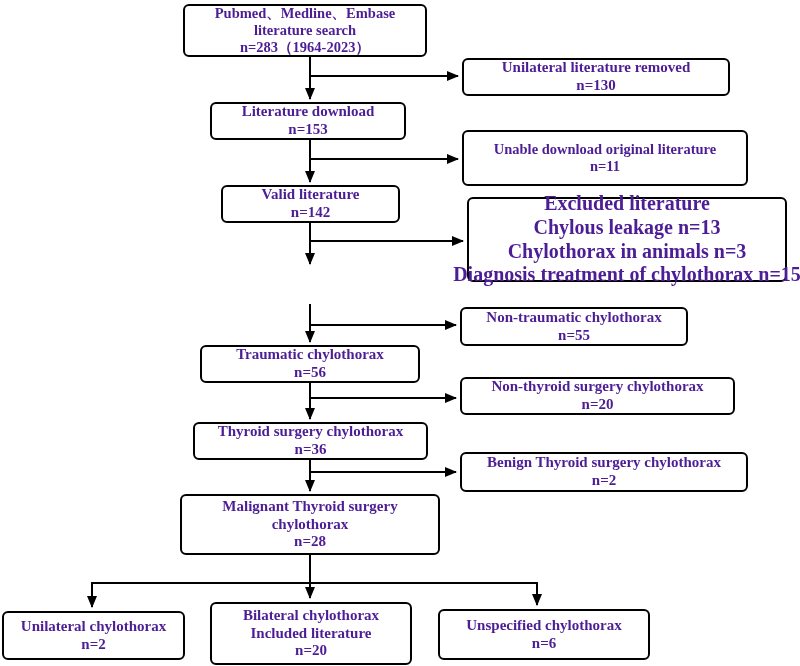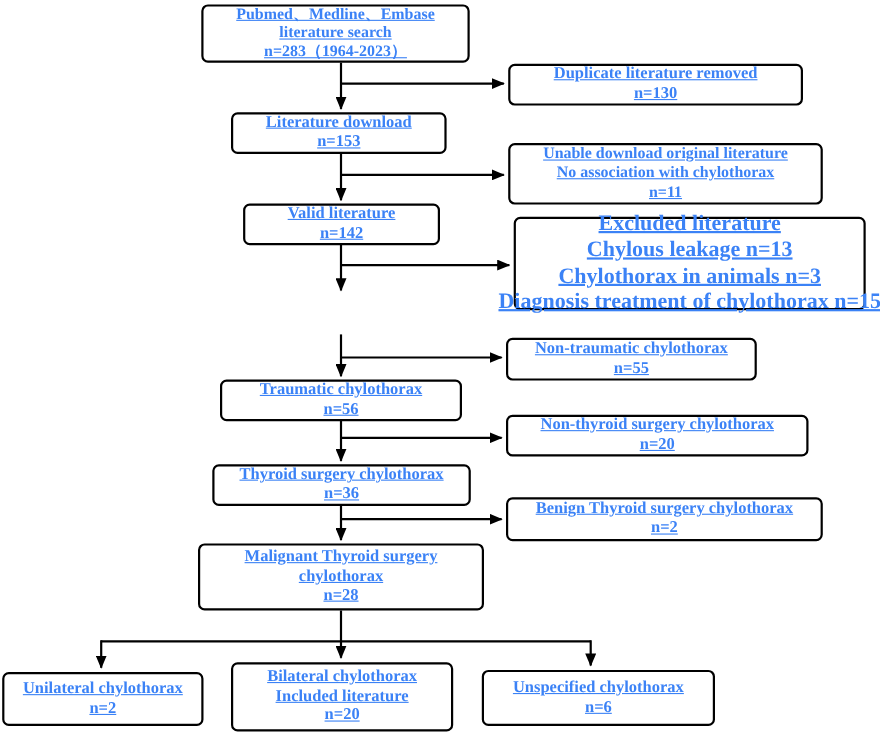--- a/index.html
+++ b/index.html
@@ -22,26 +22,25 @@
     box-sizing: border-box;
     border: 2.5px solid #000000;
     border-radius: 6px;
     background: #ffffff;
     display: flex;
     flex-direction: column;
     justify-content: center;
     align-items: center;
     text-align: center;
     font-weight: 700;
-    color: #3b82f6;
+    color: #4c1d95;
     font-size: 15px;
     line-height: 1.18;
     padding: 17px 3px;
     z-index: 2;
-    text-decoration: underline;
   }
   
   #box-search      { left: 183px; top: 4px;   width: 244px; height: 53px; font-size: 14.5px; }
   #box-download    { left: 210px; top: 102px; width: 196px; height: 37px; }
   #box-valid       { left: 221px; top: 185px; width: 179px; height: 37px; }
   #box-fulltext    { left: 221px; top: 267px; width: 179px; height: 37px; }
   #box-traumatic   { left: 200px; top: 345px; width: 220px; height: 36px; }
   #box-thyroid     { left: 193px; top: 422px; width: 235px; height: 38px; }
   #box-malignant   { left: 180px; top: 494px; width: 260px; height: 61px; }
   
@@ -89,32 +88,31 @@
     </g>
   </svg>
 
   <div class="box" id="box-search">
     <div class="line">Pubmed、Medline、Embase</div>
     <div class="line">literature search</div>
     <div class="line">n=283（1964-2023）</div>
   </div>
 
   <div class="box" id="box-duplicate">
-    <div class="line">Duplicate literature removed</div>
+    <div class="line">Unilateral literature removed</div>
     <div class="line">n=130</div>
   </div>
 
   <div class="box" id="box-download">
     <div class="line">Literature download</div>
     <div class="line">n=153</div>
   </div>
 
   <div class="box" id="box-unable">
     <div class="line">Unable download original literature</div>
-    <div class="line">No association with chylothorax</div>
     <div class="line">n=11</div>
   </div>
 
   <div class="box" id="box-valid">
     <div class="line">Valid literature</div>
     <div class="line">n=142</div>
   </div>
 
   <div class="box" id="box-excluded">
     <div class="line">Excluded literature</div>

